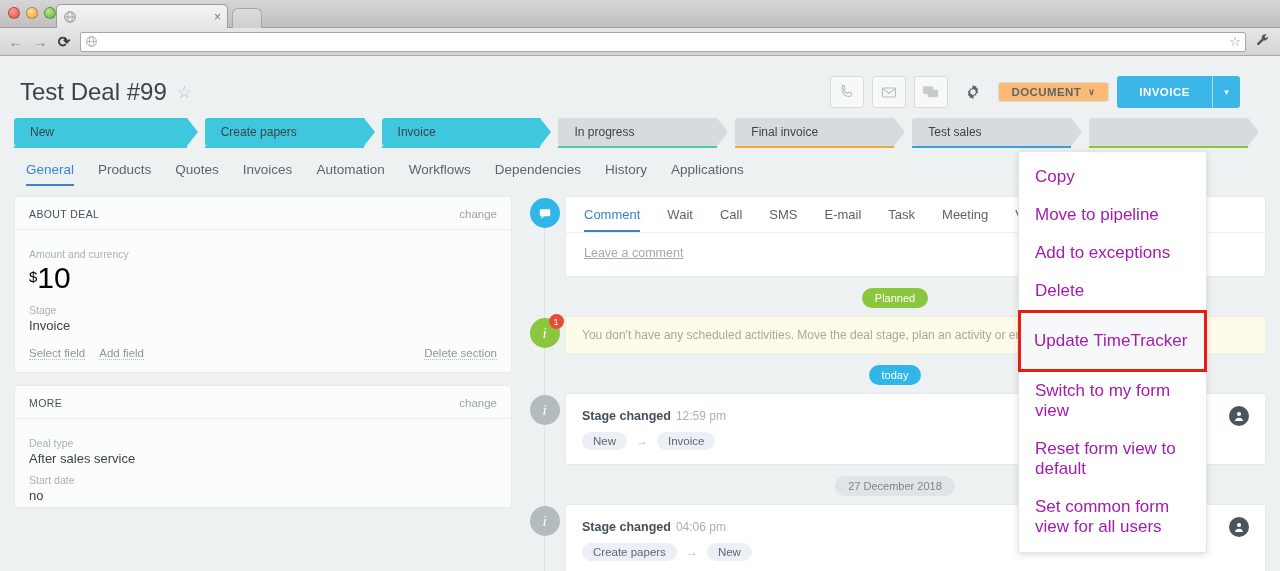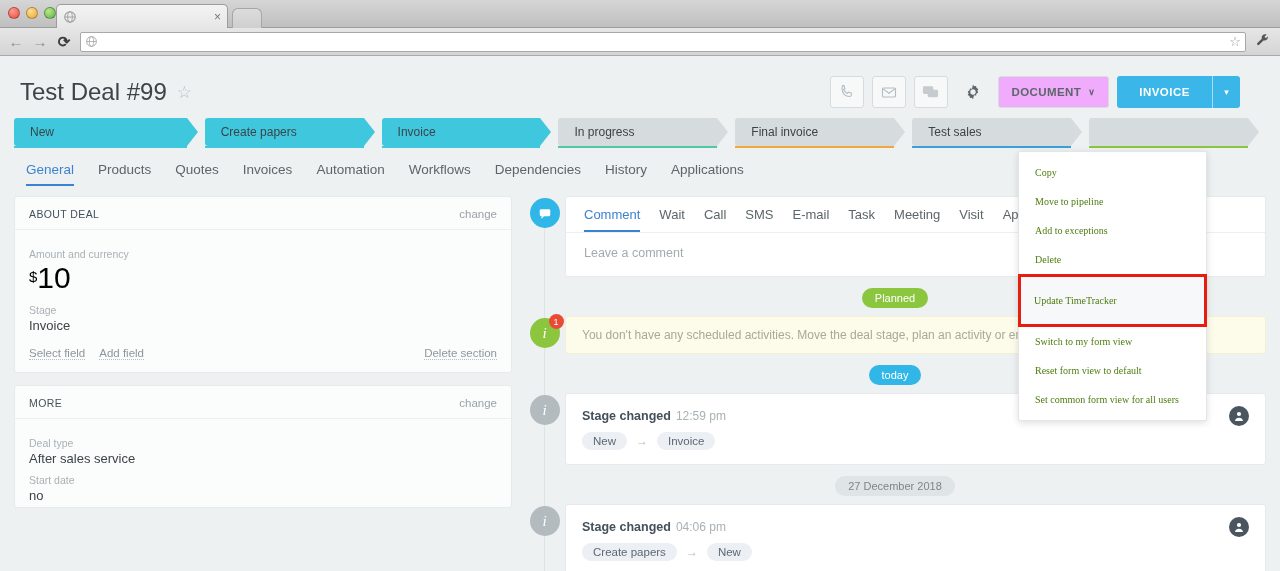--- a/index.html
+++ b/index.html
@@ -63,21 +63,21 @@
   .page-title { font-size: 24px; font-weight: 400; color: #3c4448; }
   .star-icon { font-size: 17px; color: #b9c0c4; margin-left: 10px; }
   .head-actions { margin-left: auto; display: flex; align-items: center; gap: 8px; padding-right: 20px; }
   .icon-btn {
     width: 34px; height: 32px; border: 1px solid #d7dcde; background: #f7f9f9;
     border-radius: 3px; display: flex; align-items: center; justify-content: center;
     color: #b4bcc0;
   }
   .icon-btn.plain { border: none; background: transparent; color: #5c6569; }
   .doc-btn {
-    height: 32px; border: 1px solid #d7dcde; background: #f0abfc; border-radius: 3px;
+    height: 20px; border: 1px solid #d7dcde; background: #fdba74; border-radius: 3px;
     display: flex; align-items: center; gap: 7px; padding: 0 13px;
     font-size: 11.5px; font-weight: bold; color: #5c6569; letter-spacing: .4px;
   }
   .invoice-grp { display: flex; height: 32px; border-radius: 3px; overflow: hidden; }
   .invoice-btn {
     background: #3ab7e8; color: #fff; font-size: 11.5px; font-weight: bold;
     letter-spacing: .5px; display: flex; align-items: center; padding: 0 22px;
   }
   .invoice-caret {
     background: #3ab7e8; color: #fff; width: 28px;
@@ -148,26 +148,26 @@
   }
   .info-ico.grey { background: #b4bbbf; }
   .badge-n {
     position: absolute; right: -4px; top: -4px; width: 15px; height: 15px; border-radius: 50%;
     background: #ea4b35; color: #fff; font-size: 9px; font-style: normal;
     display: flex; align-items: center; justify-content: center;
     font-family: "Liberation Sans", sans-serif;
   }
   .compose { flex: 1; background: #fff; border: 1px solid #e6eaeb; border-radius: 3px; }
   .act-tabs {
-    display: flex; gap: 19px; padding: 10px 10px 0 18px; font-size: 13px;
+    display: flex; gap: 27px; padding: 10px 10px 0 18px; font-size: 13px;
     border-bottom: 1px solid #eceff0; overflow: hidden; white-space: nowrap;
   }
   .act-tabs .at { color: #5c6569; padding-bottom: 8px; }
   .act-tabs .at.active { color: #3d82d1; border-bottom: 2px solid #3d82d1; }
-  .compose-input { padding: 13px 18px 16px 18px; font-size: 12.5px; color: #a3abaf; }
+  .compose-input { padding: 13px 18px 16px 18px; font-size: 12.5px; color: #a3abaf; text-decoration: underline; }
 
   .chip-center { display: flex; justify-content: center; margin: 11px 0 8px 0; position: relative; }
   .chip {
     font-size: 11px; color: #fff; border-radius: 11px; padding: 4px 13px; position: relative; z-index: 2;
   }
   .chip.green { background: #8cc63f; }
   .chip.blue  { background: #30b7e8; }
   .chip.grey  { background: #dfe4e6; color: #7d868b; }
 
   .notice {
@@ -188,21 +188,21 @@
     width: 20px; height: 20px; border-radius: 50%; background: #4a5560; color: #fff;
     display: flex; align-items: center; justify-content: center; font-size: 11px; flex: none;
   }
 
   
   .dropdown {
     position: absolute; left: 1018px; top: 95px; width: 189px;
     background: #fff; border: 1px solid #e2e6e8; border-radius: 2px;
     box-shadow: 0 2px 7px rgba(0,0,0,.13); padding: 6px 0; z-index: 50;
   }
-  .dd-item { font-size: 10px; color: #4d7c0f; padding: 9px 16px; font-family: Liberation Serif, serif; }
+  .dd-item { font-size: 17px; color: #a21caf; padding: 9px 16px; }
   .dd-item.highlight {
     border: 3px solid #e71d0f; background: #f7f8f9; padding: 18px 13px; margin: 0 -1px;
   }
 </style>
 </head>
 <body>
 
 <div class="browser-chrome">
   <div class="tabstrip">
     <div class="traffic">

